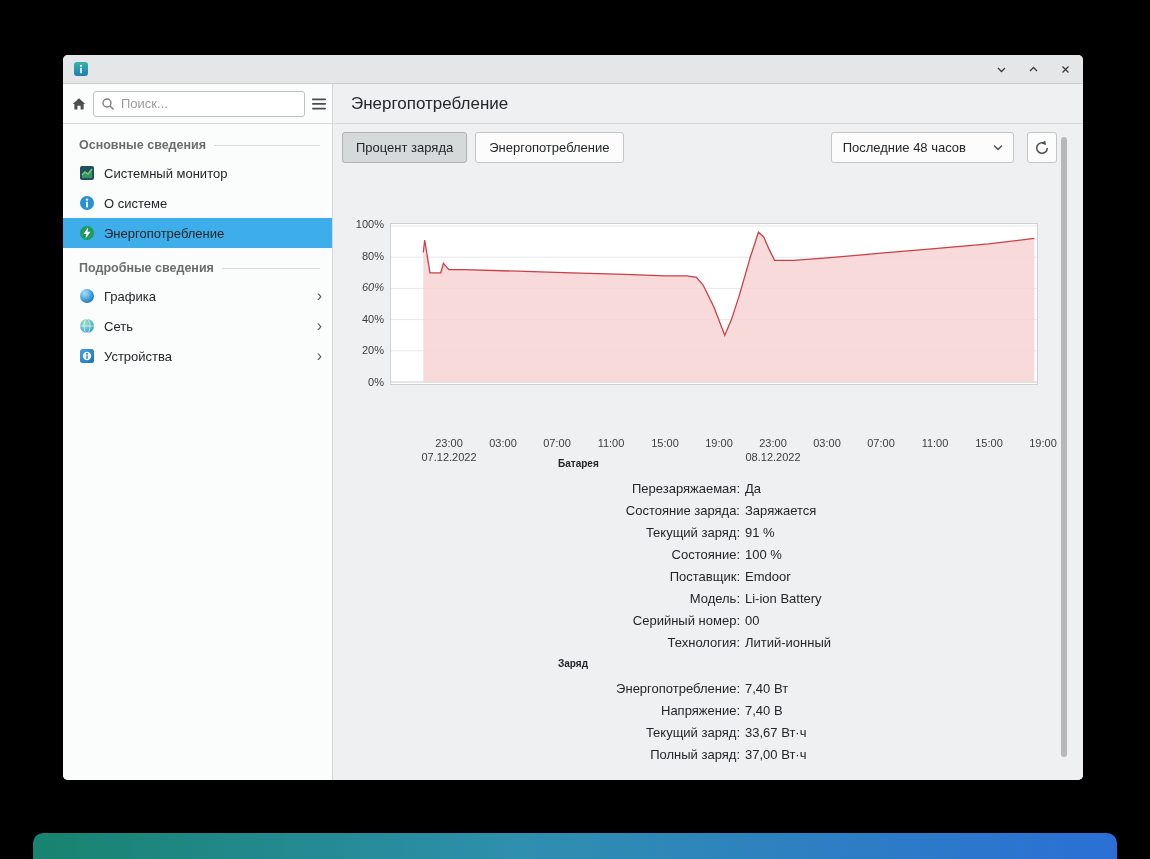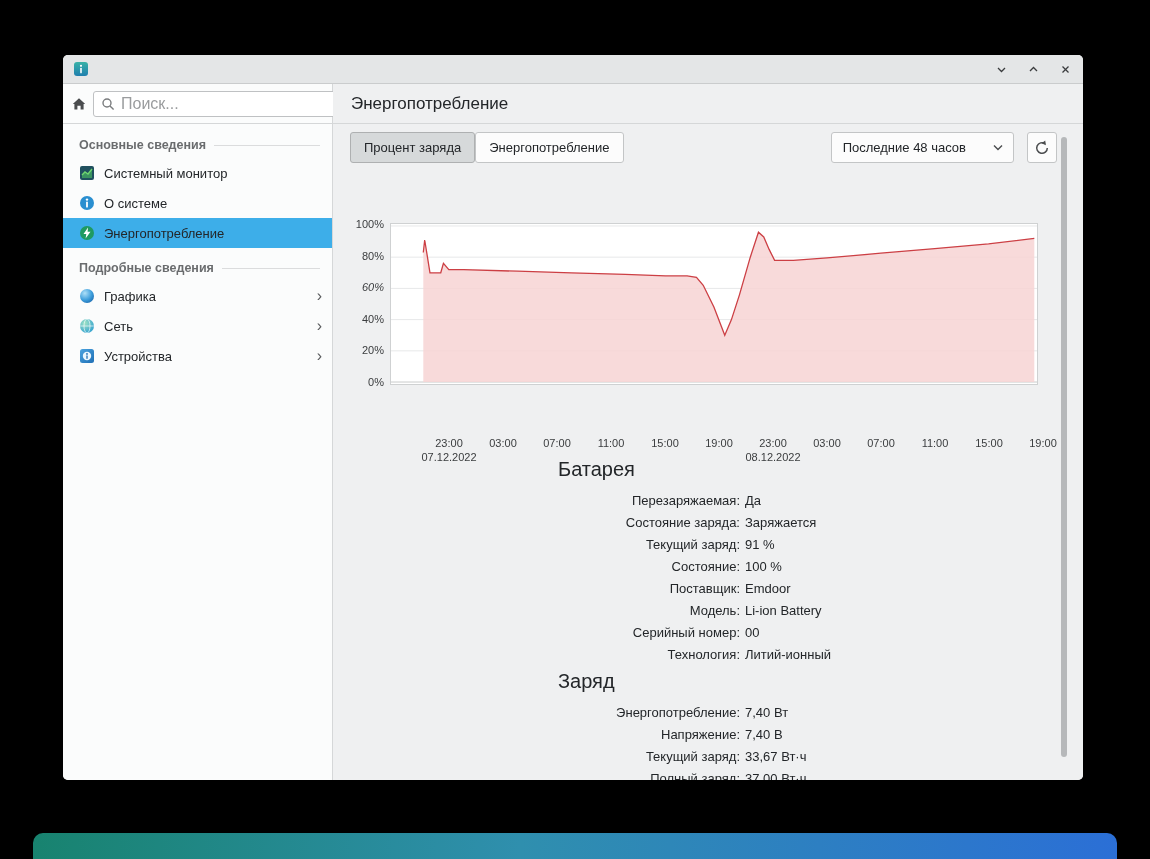--- a/index.html
+++ b/index.html
@@ -44,21 +44,21 @@
   .sidebar-header {
     height:40px; flex:0 0 40px; border-bottom:1px solid #d5d7d8;
     display:flex; align-items:center; padding:0 8px; gap:6px;
   }
   .tool-square { width:28px; height:26px; display:flex; align-items:center; justify-content:center; border-radius:3px; }
   .search-field {
     flex:1; height:26px; display:flex; align-items:center; gap:6px;
     background:#fff; border:1px solid #bfc1c3; border-radius:3px; padding:0 7px;
   }
   .search-field input {
-    border:none; outline:none; flex:1; min-width:0; font-size:16px;
+    border:none; outline:none; flex:1; min-width:0; font-size:13px;
     font-family:inherit; color:#232629; background:transparent;
   }
   .search-field input::placeholder { color:#9a9c9e; }
   .sidebar-list { padding-top:1px; }
   .section-title {
     margin:13px 12px 6px 16px; font-size:12.5px; font-weight:bold; color:#6a6c6e;
     display:flex; align-items:center; gap:8px; white-space:nowrap;
   }
   .section-title::after { content:""; flex:1; height:1px; background:#dbdcdd; }
   .side-item {
@@ -69,21 +69,21 @@
   .side-item .icon { display:flex; width:16px; height:16px; }
   .chevron { margin-left:auto; color:#5a5c5e; font-size:16px; line-height:1; }
   
   .content { flex:1; display:flex; flex-direction:column; background:#eff0f1; min-width:0; }
   .content-header {
     height:40px; flex:0 0 40px; border-bottom:1px solid #d5d7d8;
     display:flex; align-items:center; padding-left:18px;
   }
   .page-title { font-size:17px; color:#232629; }
   .content-body { flex:1; position:relative; overflow:hidden; }
-  .toolbar { display:flex; align-items:center; margin:8px 26px 0 17px; }
+  .toolbar { display:flex; align-items:center; gap:8px; margin:8px 26px 0 9px; }
   .seg-btn {
     height:31px; padding:0 13px; background:#fcfcfc; border:1px solid #c3c5c6;
     border-radius:3px; font-size:13px; color:#232629; font-family:inherit; cursor:default;
   }
   .seg-btn.checked { background:#d6d9da; border-color:#aeb0b1; }
   .toolbar-right { margin-left:auto; display:flex; align-items:center; gap:13px; }
   .combo {
     height:31px; display:flex; align-items:center; gap:26px;
     padding:0 9px 0 11px; background:#fcfcfc; border:1px solid #c3c5c6;
     border-radius:3px; font-size:13px; cursor:default;
@@ -102,21 +102,21 @@
   .y-labels { position:absolute; left:0; top:0; width:51px; height:162px; }
   .y-labels div { position:absolute; right:0; font-size:11px; color:#3a3c3e; }
   .x-labels { position:absolute; left:70px; top:170px; width:648px; height:30px;margin-top:43px; }
   .x-labels .tick {
     position:absolute; transform:translateX(-50%); font-size:11px; color:#3a3c3e;
     text-align:center; line-height:1.3; white-space:nowrap;
   }
   
   .details { margin:35px 0 0 225px; }
   .details section + section { margin-top:8px; }
-  .details h3 { font-size:20px; font-weight:400; color:#232629; margin:0 0 13px 0; }
+  .details h3 { font-size:10px; font-weight:700; color:#232629; margin:0 0 13px 0; }
   .row { display:grid; grid-template-columns:182px auto; column-gap:5px; margin-bottom:8px; font-size:13px; line-height:14px; }
   .row .lbl { text-align:right; color:#232629; }
   .row .val { text-align:left; color:#232629; }
   
   .scrollbar-thumb {
     position:absolute; right:16px; top:13px; width:6px; height:620px;
     border-radius:3px; background:#b6b8ba;
   }
 </style>
 </head>

